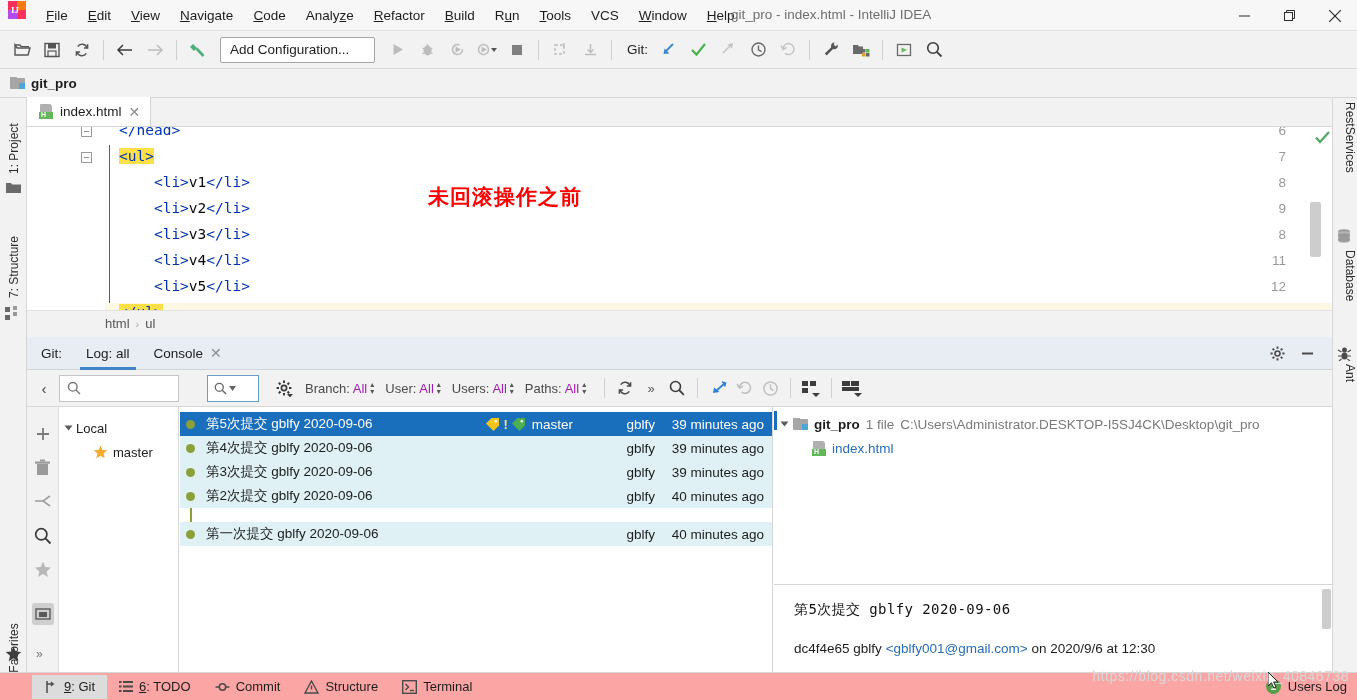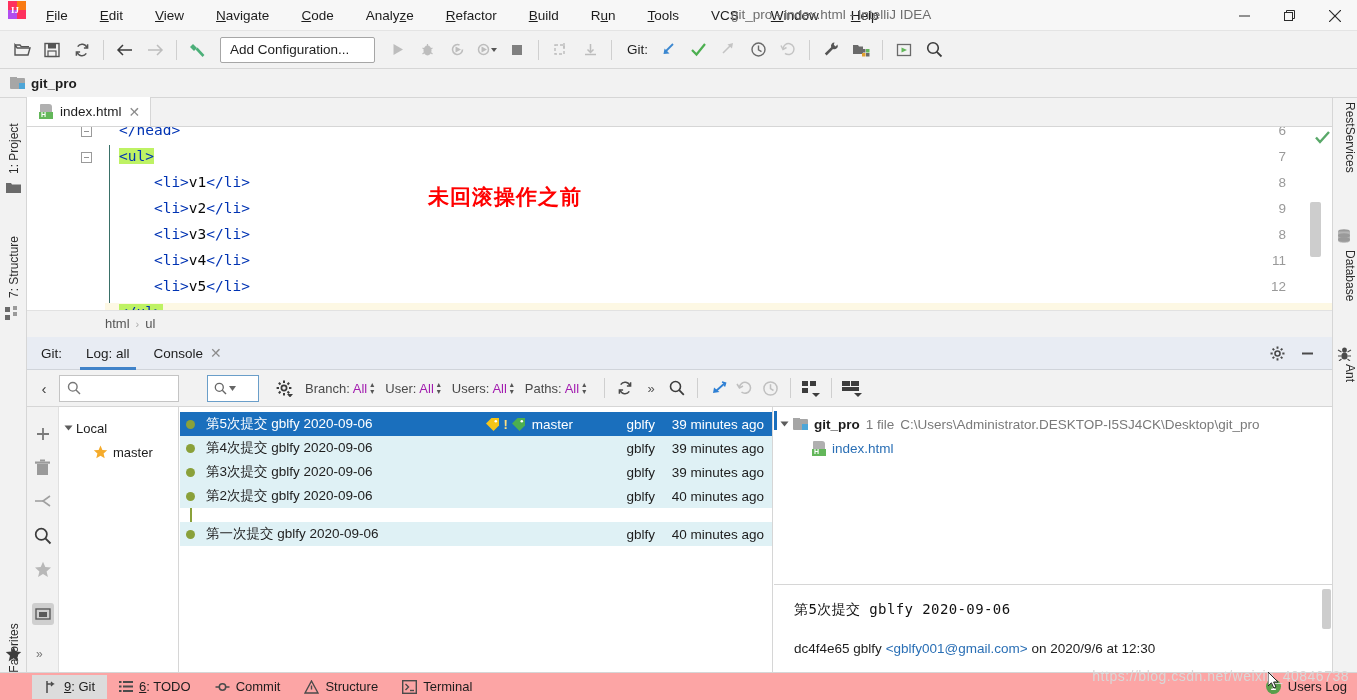--- a/index.html
+++ b/index.html
@@ -17,21 +17,21 @@
     background: #f7f7f7; border-bottom: 1px solid #e4e4e4;
     display: flex; align-items: center;
   }
   .ij-logo { width: 18px; height: 29px; margin-left: 8px; margin-right: 10px; position: relative; flex: 0 0 auto; }
   .ij-logo .q1 { position: absolute; left: 0; top: 0; width: 9px; height: 9px; background: #fe315d; }
   .ij-logo .q2 { position: absolute; left: 9px; top: 0; width: 9px; height: 9px; background: #f97a12; }
   .ij-logo .q3 { position: absolute; left: 0; top: 9px; width: 9px; height: 9px; background: #b24df0; }
   .ij-logo .q4 { position: absolute; left: 9px; top: 9px; width: 9px; height: 9px; background: #fe315d; }
   .ij-logo .ijtxt { position: absolute; left: 3px; top: 2px; color: #fff; font-size: 9px;
                     font-weight: bold; font-family: "Liberation Serif", serif; line-height: 14px; }
-  .menubar { display: flex; align-items: center; gap: 12px; }
+  .menubar { display: flex; align-items: center; gap: 0; }
   .menu-item { padding: 4px 10px; font-size: 13.5px; color: #1d1d1d; cursor: default; white-space: nowrap; }
   .menu-item u { text-decoration: underline; }
   .win-title { position: absolute; left: 731px; top: 7px; font-size: 13.5px; color: #6e6e6e; white-space: nowrap; }
   .wincontrols { position: absolute; right: 0; top: 0; height: 31px; display: flex; }
   .wc { width: 45px; height: 31px; display: flex; align-items: center; justify-content: center;
         color: #2b2b2b; font-size: 15px; }
 
   
   .toolbar {
     position: absolute; left: 0; top: 31px; width: 1357px; height: 38px;
@@ -98,21 +98,21 @@
                overflow: hidden; font-family: "DejaVu Sans Mono", monospace; font-size: 14.5px; }
   .gutter { position: absolute; left: 0; top: 0; width: 78px; height: 209px; background: #fff; }
   .ln { position: absolute; right: 46px; width: 30px; text-align: right; color: #999; font-size: 13.5px;
         font-family: "Liberation Sans", sans-serif; }
   .fold { position: absolute; left: 54px; width: 11px; height: 11px; border: 1px solid #9a9a9a;
           background: #fff; color: #555; font-size: 9px; line-height: 9px; text-align: center;
           font-family: "Liberation Sans", sans-serif; }
   .vline { position: absolute; left: 82px; width: 1px; background: #3a7068; }
   .code-line { position: absolute; left: 92px; white-space: pre; color: #080808; }
   .tagname { color: #0033b3; }
-  .hl { background: #bef264; }
+  .hl { background: #fde047; }
   .caret-line { position: absolute; left: 78px; width: 1227px; height: 26px; background: #fdf8e4; }
   .red-note { position: absolute; color: #ff0000; font-weight: bold; font-size: 21px;
               font-family: "DejaVu Sans", sans-serif; letter-spacing: 1px; text-align: right; }
   .edit-scroll { position: absolute; right: 11px; width: 11px; background: #cdcdcd; border-radius: 2px; }
   .err-stripe { position: absolute; right: 2px; top: 4px; }
 
   .breadcrumb { position: absolute; left: 27px; top: 310px; width: 1305px; height: 26px;
                 background: #f2f2f2; border-top: 1px solid #e2e2e2; display: flex; align-items: center;
                 padding-left: 78px; gap: 6px; font-size: 13px; color: #555; }
   .bc-sep { color: #aaa; font-size: 11px; }

